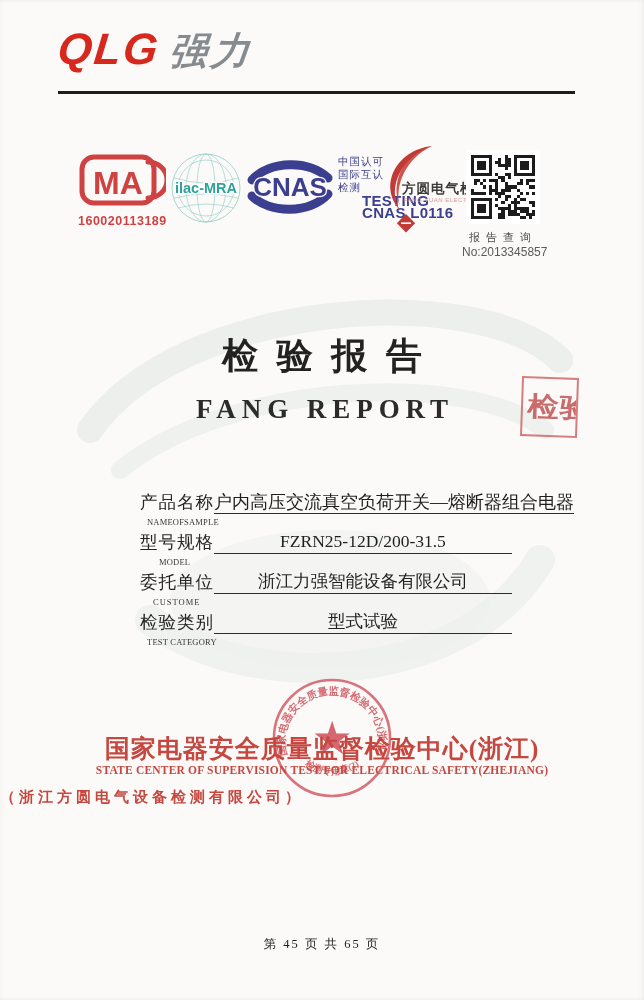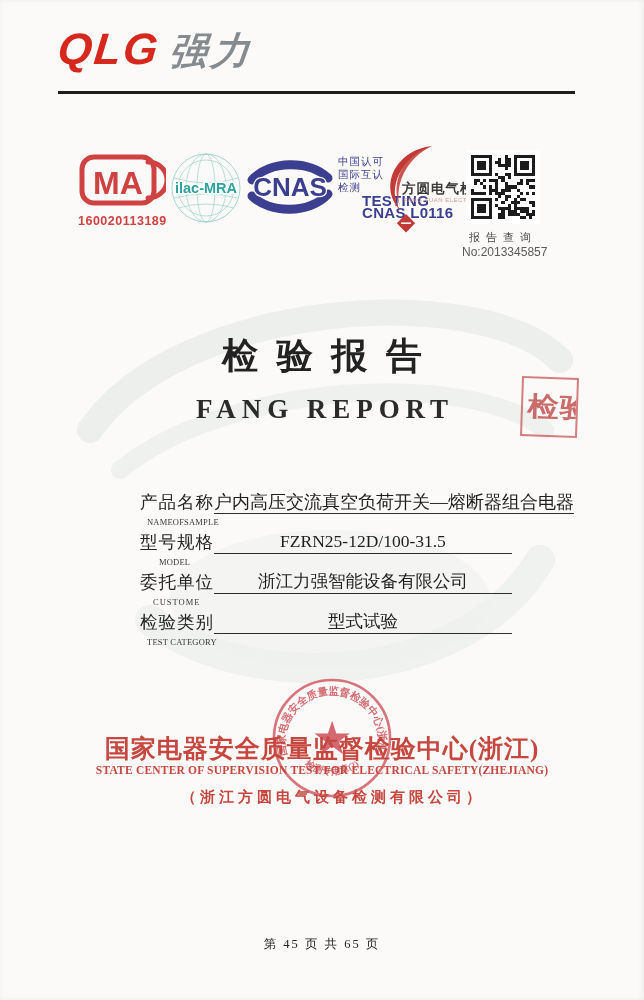--- a/index.html
+++ b/index.html
@@ -68,22 +68,22 @@
   .frow .sub { position:absolute; left:7px; bottom:-5px; font-size:8.5px; color:#3a3a3a;
                letter-spacing:.2px; white-space:nowrap;}
 
   
   .issuer { position:absolute; left:0; top:660px; width:644px; height:170px; }
   .roundstamp { position:absolute; left:266px; top:12px; }
   .iss-cn { position:absolute; top:72px; width:100%; text-align:center; font-size:25px;
             font-weight:bold; color:#c5473f; letter-spacing:1px; z-index:2;}
   .iss-en { position:absolute; top:104px; width:100%; text-align:center; font-size:11.5px;
             font-weight:bold; color:#c5473f; letter-spacing:.2px; z-index:2;}
-  .iss-sub { position:absolute; top:128px; width:100%; text-align:center; font-size:15px;
-             color:#c5473f; letter-spacing:4px; font-weight:bold; z-index:2;padding-left:22px;}
+  .iss-sub { position:absolute; top:128px; width:100%; text-align:left; font-size:15px;
+             color:#c5473f; letter-spacing:4px; font-weight:bold; z-index:2;}
 
   
   .footer { position:absolute; top:936px; width:100%; text-align:center; font-size:12.5px;
             color:#222; letter-spacing:2px; }
 </style>
 </head>
 <body>
 
 <div class="page">
 
@@ -389,21 +389,21 @@
       <div class="line">
         <span class="lbl">产品名称</span>
         <span class="val tightval" style="letter-spacing:0; font-size:18px;">户内高压交流真空负荷开关—熔断器组合电器</span>
       </div>
       <div class="sub">NAMEOFSAMPLE</div>
     </div>
 
     <div class="frow">
       <div class="line">
         <span class="lbl">型号规格</span>
-        <span class="val">FZRN25-12D/100-31.5</span>
+        <span class="val">FZRN25-12D/200-31.5</span>
       </div>
       <div class="sub" style="left:19px;">MODEL</div>
     </div>
 
     <div class="frow">
       <div class="line">
         <span class="lbl">委托单位</span>
         <span class="val">浙江力强智能设备有限公司</span>
       </div>
       <div class="sub" style="left:13px; letter-spacing:1px;">CUSTOME</div>

